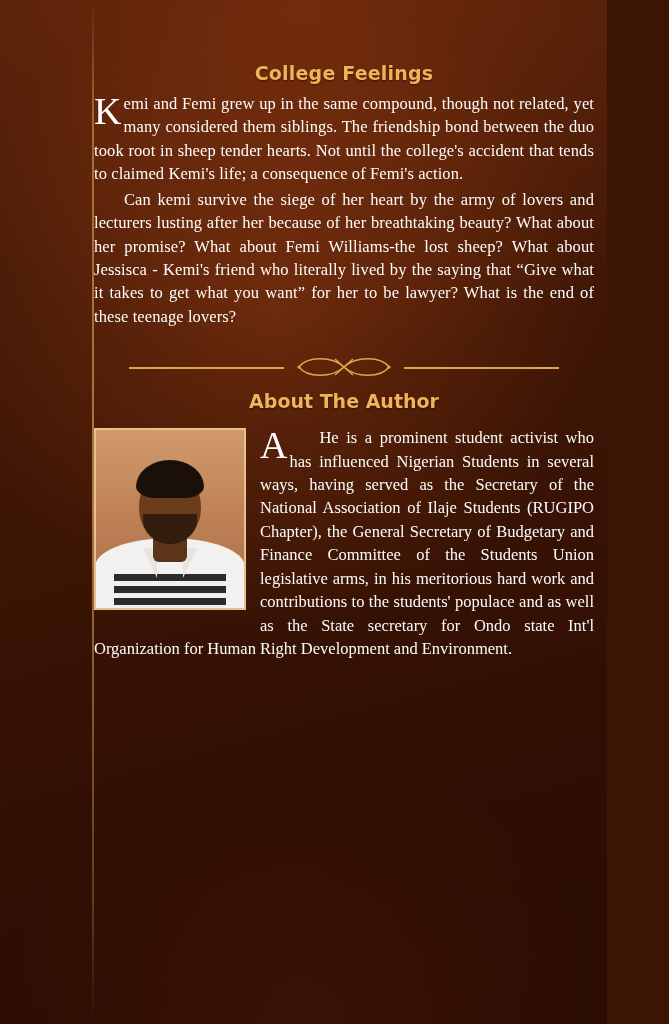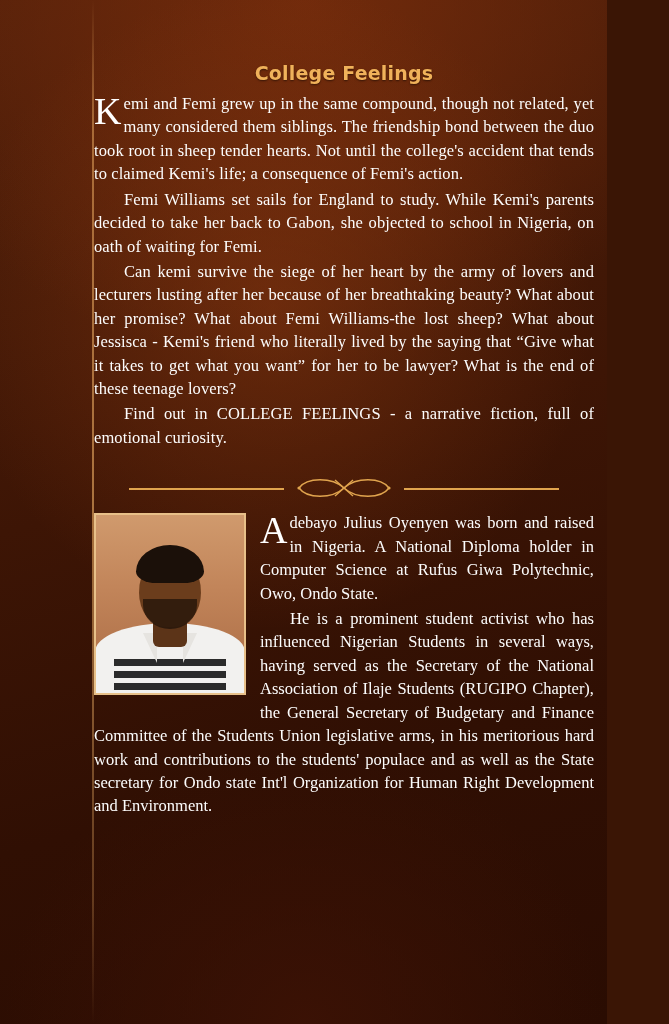--- a/index.html
+++ b/index.html
@@ -208,53 +208,52 @@
 <div class="page">
 
   <div class="spine"></div>
 
   <div class="content">
 
     <div class="title">College Feelings</div>
 
     <div class="blurb">
       <p class="first"><span class="dropcap">K</span><span>emi and Femi grew up in the same compound, though not related, yet many considered them siblings. The friendship bond between the duo took root in sheep tender hearts. Not until the college's accident that tends to claimed Kemi's life; a consequence of Femi's action.</span></p>
-      <p>Femi Williams set sails for England to study. While Kemi's parents decided to take her back to Gabon, she objected to school in Nigeria, on oath of waiting for Femi.</p>
       <p>Can kemi survive the siege of her heart by the army of lovers and lecturers lusting after her because of her breathtaking beauty? What about her promise? What about Femi Williams-the lost sheep? What about Jessisca - Kemi's friend who literally lived by the saying that “Give what it takes to get what you want” for her to be lawyer? What is the end of these teenage lovers?</p>
-      <p>Find out in COLLEGE FEELINGS - a narrative fiction, full of emotional curiosity.</p>
     </div>
 
     <div class="divider">
       <div class="rule left"></div>
       <div class="rule right"></div>
       <div class="knot">
         <svg width="150" height="26" viewBox="0 0 150 26">
           <g fill="none" stroke="#e0a44e" stroke-width="1.4">
             <path d="M75 13 C 63 2, 38 2, 30 13 C 38 24, 63 24, 75 13 Z"></path>
             <path d="M75 13 C 87 2, 112 2, 120 13 C 112 24, 87 24, 75 13 Z"></path>
             <path d="M66 5 L 84 21 M84 5 L 66 21"></path>
           </g>
           <circle cx="30" cy="13" r="1.6" fill="#e0a44e"></circle>
           <circle cx="120" cy="13" r="1.6" fill="#e0a44e"></circle>
         </svg>
       </div>
     </div>
 
+    <div class="author-title">About The Author</div>
 
     <div class="author-body">
       <div class="photo">
         <div class="bg"></div>
         <div class="shirt"></div>
         <div class="stripe"></div>
         <div class="collarL"></div>
         <div class="collarR"></div>
         <div class="neck"></div>
         <div class="head"></div>
         <div class="hair"></div>
         <div class="beard"></div>
       </div>
-      <p class="first"><span class="dropcap">A</span><span>debayo Julius Oyenyen was born and raised in Nigeria. A National Diploma holder in Computer Science at Rufus Giwa Polytechnic, Owo, Ondo State.</span></p>
+      <p class="first"><span class="dropcap">A</span></p>
       <p>He is a prominent student activist who has influenced Nigerian Students in several ways, having served as the Secretary of the National Association of Ilaje Students (RUGIPO Chapter), the General Secretary of Budgetary and Finance Committee of the Students Union legislative arms, in his meritorious hard work and contributions to the students' populace and as well as the State secretary for Ondo state Int'l Organization for Human Right Development and Environment.</p>
       <div class="clear"></div>
     </div>
 
   </div>
 </div>
 
 </body></html>

